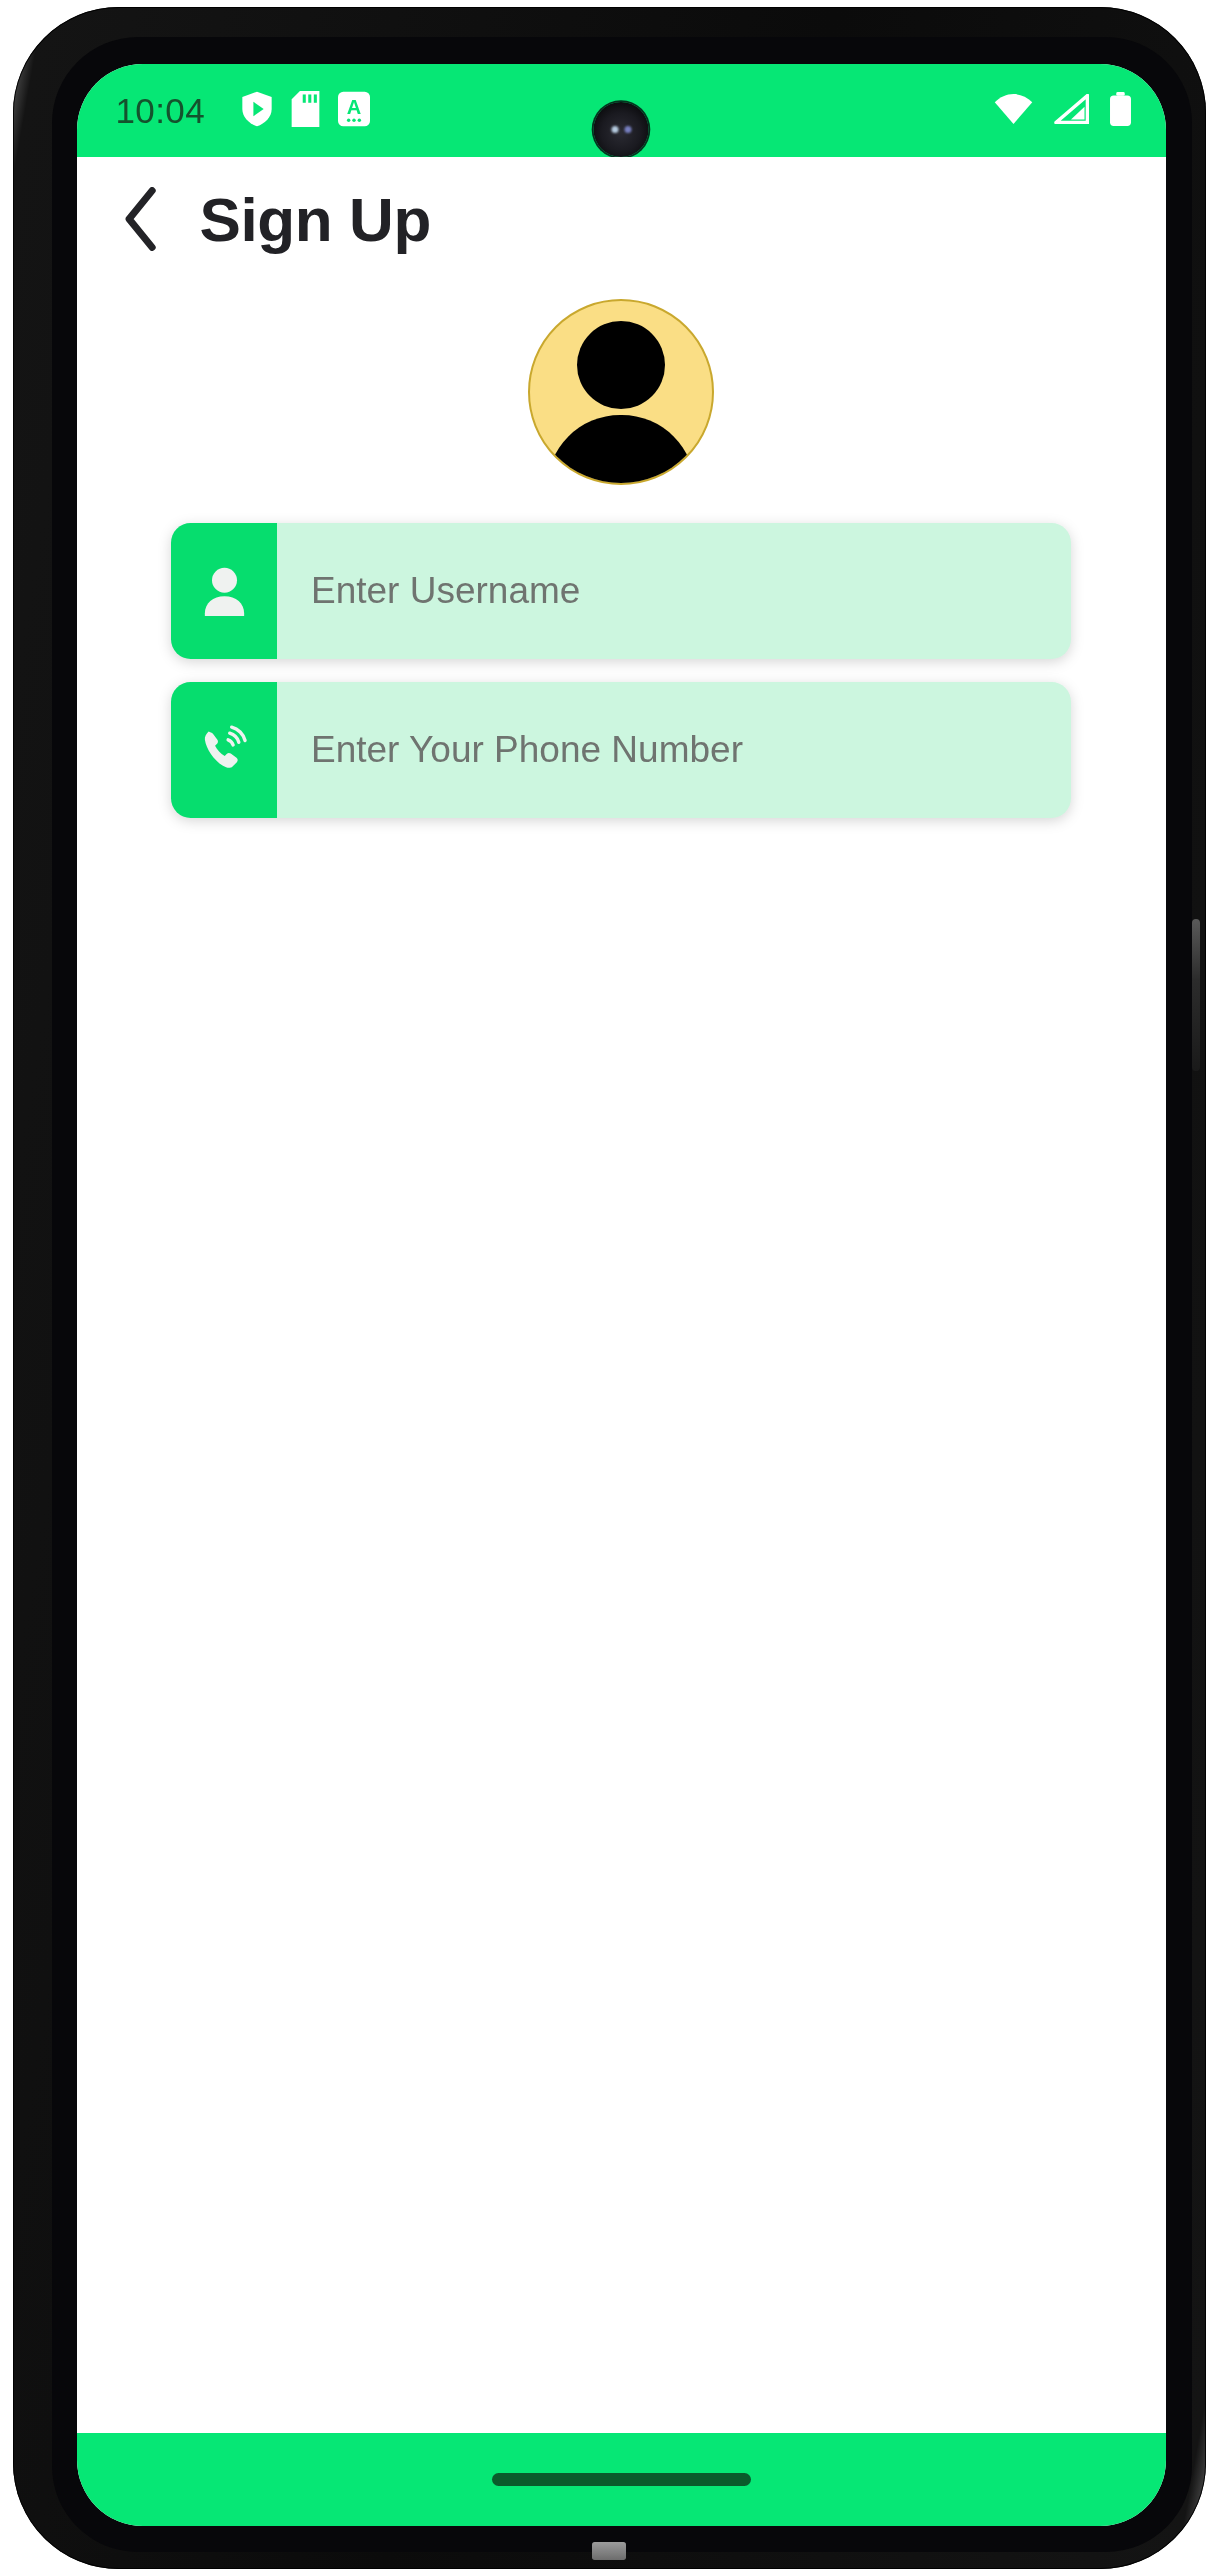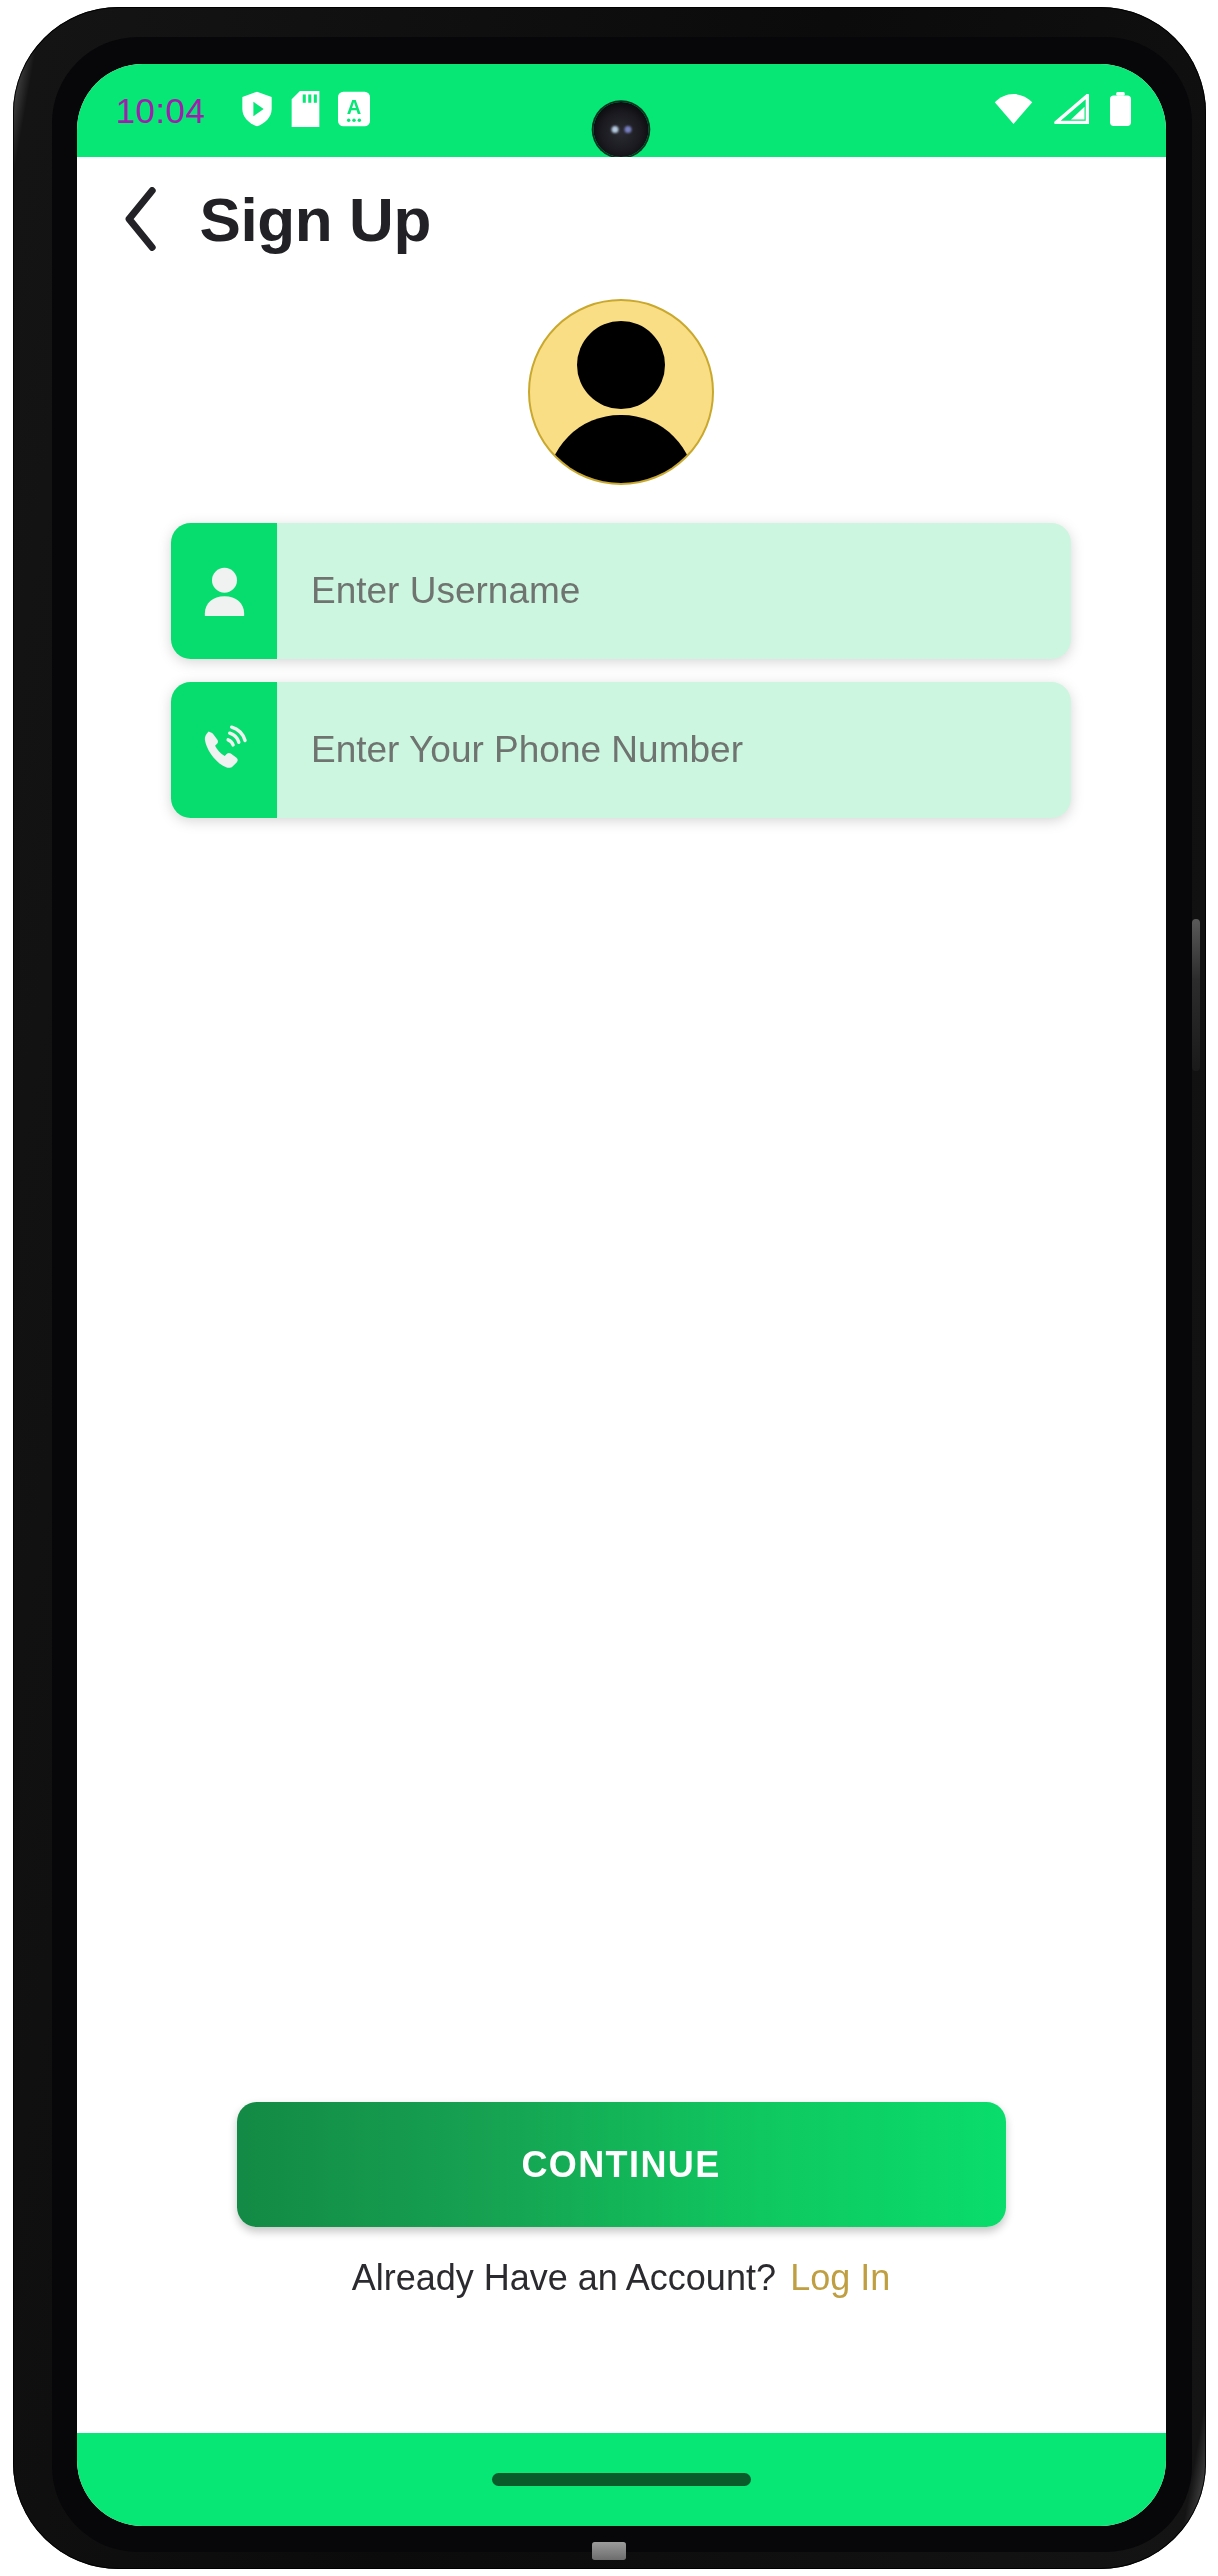--- a/index.html
+++ b/index.html
@@ -49,21 +49,21 @@
   }
 
   
   #status-bar{
     position:absolute; left:0; top:0; width:100%; height:93px;
     background:#06E775;
     display:flex; align-items:center;
     padding:0 34px 0 39px;
   }
   #status-clock{
-    color:#a21caf; font-size:35px; font-weight:400;
+    color:#14532d; font-size:35px; font-weight:400;
     letter-spacing:0.4px; line-height:1;
   }
   .status-left{ display:flex; align-items:center; gap:19.7px; }
   .status-left .sb-icons{ display:flex; align-items:center; gap:18px; margin-left:16px;}
   #status-right{ margin-left:auto; display:flex; align-items:center; gap:19.7px; }
   .sicon{ display:block; }
 
   #camera-hole{
     position:absolute; left:50%; top:38px; transform:translateX(-50%);
     width:55px; height:55px; border-radius:50%;
@@ -265,27 +265,20 @@
                 <path d="M18.3 1.2 C21.9 2.1 24.9 5.1 25.8 8.7" stroke="#EFF2F0" stroke-width="1.9" stroke-linecap="round"></path>
               </svg>
             </div>
             <input class="field-input" type="tel" placeholder="Enter Your Phone Number" style="">
           </div>
 
 
 
         </div>
 
-        <div id="cta-wrap">
-          <button id="continue-button">CONTINUE</button>
-          <div id="footer-row">
-            <span id="footer-text">Already Have an Account?</span>
-            <button id="login-link">Log In</button>
-          </div>
-        </div>
 
       </div>
 
       <div id="nav-bar">
         <div id="gesture-pill"></div>
       </div>
 
     </div>
   </div>
   <div id="side-button"></div>

